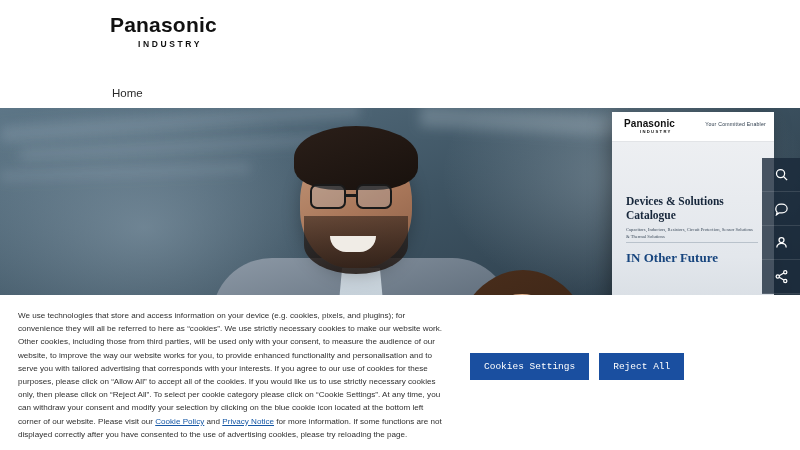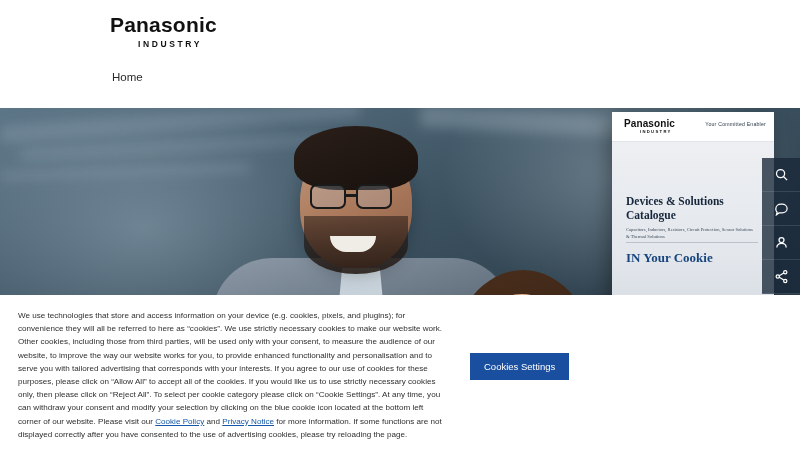--- a/index.html
+++ b/index.html
@@ -37,21 +37,21 @@
   .logo-sub {
     font-size: 8.5px;
     font-weight: bold;
     letter-spacing: 2.6px;
     color: #111111;
     margin-top: 3px;
     margin-left: 28px;
   }
   .nav {
     position: absolute;
-    top: 68px; left: 110px;
+    top: 84px; left: 110px;
     display: flex;
     align-items: center;
     gap: 26px;
   }
   .nav-item {
     font-size: 11.5px;
     color: #2a2a2a;
     cursor: pointer;
     padding: 3px 2px;
   }
@@ -287,21 +287,21 @@
     display: flex;
     gap: 10px;
     align-items: flex-start;
   }
   .btn {
     height: 27px;
     padding: 0 14px;
     border: none;
     color: #ffffff;
     font-size: 9.5px;
-    font-family: Liberation Sans, sans-serif;
+    font-family: Liberation Mono, monospace;
     background: #1a4fa0;
     cursor: pointer;
     display: flex;
     align-items: center;
     justify-content: center;
     white-space: nowrap;
   }
   .btn-settings { min-width: 94px; }
   .btn-reject { min-width: 78px; }
   .btn-accept { min-width: 94px; }
@@ -351,21 +351,21 @@
   <div class="brochure">
     <div class="br-top">
       <div class="br-logo">Panasonic</div>
       <div class="br-logo-sub">INDUSTRY</div>
       <div class="br-tag">Your Committed Enabler</div>
     </div>
     <div class="br-body">
       <div class="br-title">Devices &amp; Solutions Catalogue</div>
       <div class="br-sub">Capacitors, Inductors, Resistors, Circuit Protection, Sensor Solutions &amp; Thermal Solutions</div>
       <div class="br-rule"></div>
-      <div class="br-head-blue">IN Your Cookie</div>
+      <div class="br-head-blue">IN Other Future</div>
       <div class="br-prod">
         <div class="chip c1"></div>
         <div class="chip c2"></div>
         <div class="chip c3"></div>
         <div class="chip c4"></div>
         <div class="chip c5"></div>
       </div>
     </div>
   </div>
 
@@ -397,16 +397,17 @@
       </svg>
     </div>
   </div>
 
   <div class="cookie">
     <div class="cookie-text">
       <span>We use technologies that store and access information on your device (e.g. cookies, pixels, and plugins); for convenience they will all be referred to here as “cookies”. We use strictly necessary cookies to make our website work. Other cookies, including those from third parties, will be used only with your consent, to measure the audience of our website, to improve the way our website works for you, to provide enhanced functionality and personalisation and to serve you with tailored advertising that corresponds with your interests.  If you agree to our use of cookies for these purposes, please click on “Allow All” to accept all of the cookies. If you would like us to use strictly necessary cookies only, then please click on “Reject All”. To select per cookie category please click on “Cookie Settings”. At any time, you can withdraw your consent and modify your selection by clicking on the blue cookie icon located at the bottom left corner of our website. Please visit our </span><a>Cookie Policy</a><span> and </span><a>Privacy Notice</a><span> for more information. If some functions are not displayed correctly after you have consented to the use of advertising cookies, please try reloading the page.</span>
     </div>
     <div class="cookie-buttons">
       <button class="btn btn-settings">Cookies Settings</button>
+      <button class="btn btn-reject">Reject All</button>
     </div>
   </div>
 
 </div>
 
 </body></html>

